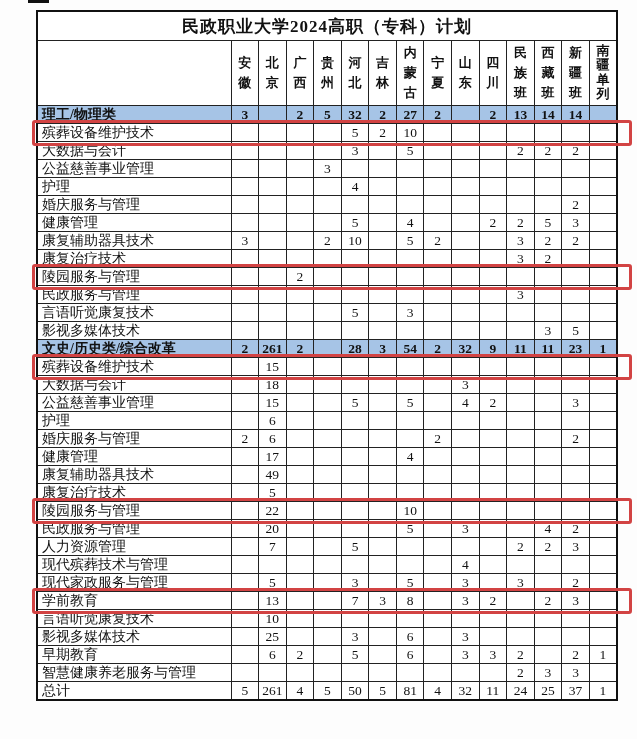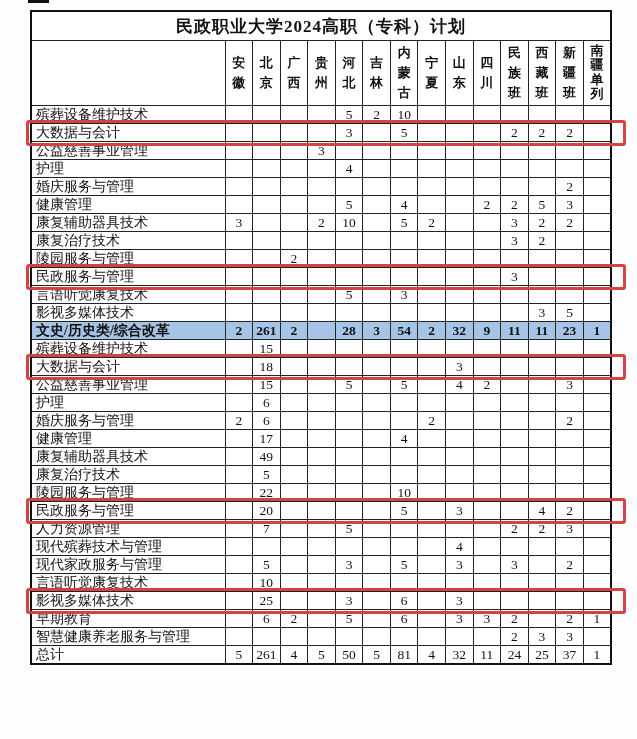--- a/index.html
+++ b/index.html
@@ -4,21 +4,21 @@
 <style>
   html,body { margin:0; padding:0; background:#ffffff; }
   .page {
     position:relative; width:637px; height:739px; background:#fdfdfd;
     font-family:"Liberation Serif","DejaVu Serif",serif; color:#111;
     overflow:hidden;
   }
   .crop-mark {
     position:absolute; left:28px; top:0; width:21px; height:3px; background:#111;
   }
-  .table-wrap { position:absolute; left:30px; top:10px; }
+  .table-wrap { position:absolute; left:36px; top:10px; }
   table.plan-table {
     border-collapse:collapse; table-layout:fixed; width:582px;
     border:2px solid #111; background:#ffffff;
   }
   .plan-table th, .plan-table td {
     border:1px solid #222; padding:0; overflow:hidden; white-space:nowrap;
   }
   .title-cell {
     height:28px; font-size:17px; font-weight:bold; text-align:center;
     letter-spacing:1px; background:#ffffff;
@@ -64,20 +64,37 @@
             <th><span class="vtext v2">宁<br>夏</span></th>
             <th><span class="vtext v2">山<br>东</span></th>
             <th><span class="vtext v2">四<br>川</span></th>
             <th><span class="vtext v3">民<br>族<br>班</span></th>
             <th><span class="vtext v3">西<br>藏<br>班</span></th>
             <th><span class="vtext v3">新<br>疆<br>班</span></th>
             <th><span class="vtext v4">南<br>疆<br>单<br>列</span></th>
           </tr>
       </thead>
       <tbody>
+          <tr class="section">
+            <td class="label">理工/物理类</td>
+            <td class="val">3</td>
+            <td class="val"></td>
+            <td class="val">2</td>
+            <td class="val">5</td>
+            <td class="val">32</td>
+            <td class="val">2</td>
+            <td class="val">27</td>
+            <td class="val">2</td>
+            <td class="val"></td>
+            <td class="val">2</td>
+            <td class="val">13</td>
+            <td class="val">14</td>
+            <td class="val">14</td>
+            <td class="val"></td>
+          </tr>
           <tr class="highlight">
             <td class="label">殡葬设备维护技术</td>
             <td class="val"></td>
             <td class="val"></td>
             <td class="val"></td>
             <td class="val"></td>
             <td class="val">5</td>
             <td class="val">2</td>
             <td class="val">10</td>
             <td class="val"></td>
@@ -504,20 +521,37 @@
             <td class="val"></td>
             <td class="val">3</td>
             <td class="val"></td>
             <td class="val">5</td>
             <td class="val"></td>
             <td class="val">3</td>
             <td class="val"></td>
             <td class="val">3</td>
             <td class="val"></td>
             <td class="val">2</td>
+            <td class="val"></td>
+          </tr>
+          <tr class="normal">
+            <td class="label">学前教育</td>
+            <td class="val"></td>
+            <td class="val">13</td>
+            <td class="val"></td>
+            <td class="val"></td>
+            <td class="val">7</td>
+            <td class="val">3</td>
+            <td class="val">8</td>
+            <td class="val"></td>
+            <td class="val">3</td>
+            <td class="val">2</td>
+            <td class="val"></td>
+            <td class="val">2</td>
+            <td class="val">3</td>
             <td class="val"></td>
           </tr>
           <tr class="normal">
             <td class="label">言语听觉康复技术</td>
             <td class="val"></td>
             <td class="val">10</td>
             <td class="val"></td>
             <td class="val"></td>
             <td class="val"></td>
             <td class="val"></td>

